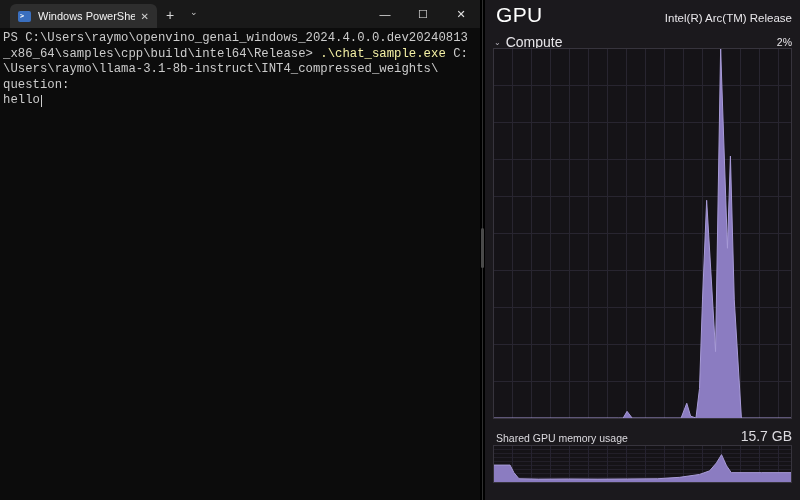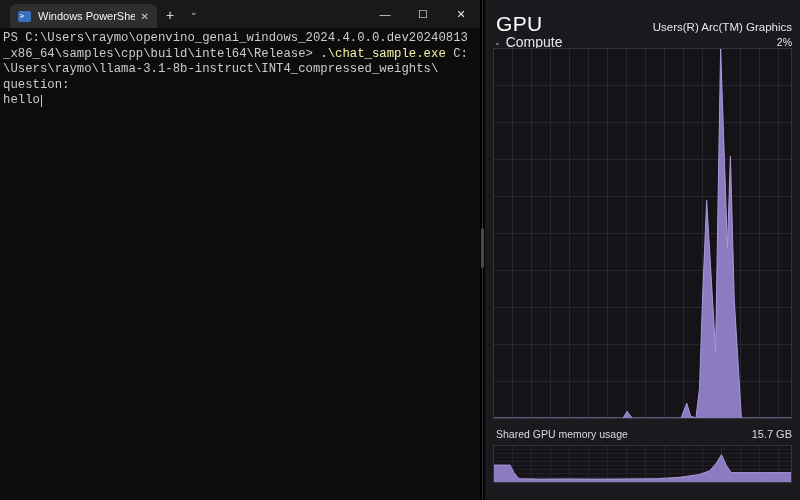--- a/index.html
+++ b/index.html
@@ -31,38 +31,38 @@
     font-size:12.3px;line-height:15.5px;color:#cccccc;white-space:pre-wrap;word-break:break-all;
   }
   .term-line{min-height:15.5px;}
   .seg-yellow{color:#f5f1a5;}
   .cursor{display:inline-block;width:1px;height:12px;background:#cccccc;vertical-align:text-bottom;margin-left:1px;}
   
   .divider{position:absolute;left:482px;top:0;width:1px;height:500px;background:#303030;}
   .divider-thumb{position:absolute;left:481px;top:228px;width:3px;height:40px;background:#4a4a4a;border-radius:2px;}
   
   .gpu-panel{position:absolute;left:485px;top:0;width:315px;height:500px;background:#1b191d;}
-  .gpu-header{position:absolute;left:11px;top:12px;right:8px;display:flex;align-items:baseline;justify-content:space-between;gap:20px;}
+  .gpu-header{position:absolute;left:11px;top:3px;right:8px;display:flex;align-items:baseline;justify-content:space-between;gap:20px;}
   .gpu-title{color:#ffffff;font-size:21px;font-weight:400;letter-spacing:0.3px;}
   .gpu-subtitle{color:#e8e6ea;font-size:11.5px;}
   .compute-row{position:absolute;left:9px;top:34px;right:8px;display:flex;align-items:center;}
   .compute-chevron{color:#b9b6bd;font-size:8px;margin-right:5px;}
   .compute-label{color:#e8e6ea;font-size:14px;}
   .compute-value{margin-left:auto;color:#e8e6ea;font-size:10.5px;}
   .chart{
     position:absolute;left:8px;top:48px;width:299px;height:371px;
     background:#151317;border:1px solid #37343d;box-sizing:border-box;
     background-image:
       repeating-linear-gradient(to right, transparent 0 18px, #282530 18px 19px),
       repeating-linear-gradient(to bottom, transparent 0 36px, #282530 36px 37px);
   }
   .chart svg,.memchart svg{position:absolute;left:0;top:0;width:100%;height:100%;}
   .mem-row{position:absolute;left:11px;top:428px;right:8px;display:flex;align-items:flex-end;}
   .mem-label{color:#dddbe0;font-size:10.5px;}
-  .mem-value{margin-left:auto;color:#dddbe0;font-size:11px;}
+  .mem-value{margin-left:auto;color:#dddbe0;font-size:14px;}
   .memchart{
     position:absolute;left:8px;top:445px;width:299px;height:38px;
     background:#151317;border:1px solid #37343d;box-sizing:border-box;
     background-image:
       repeating-linear-gradient(to right, transparent 0 18px, #262330 18px 19px),
       repeating-linear-gradient(to bottom, transparent 0 3px, #221f28 3px 4px);
   }
 </style>
 </head>
 <body>
@@ -84,21 +84,21 @@
   </div>
   <div class="term-body" id="term-body"><div class="term-line"><span>PS C:\Users\raymo\openvino_genai_windows_2024.4.0.0.dev20240813</span></div><div class="term-line"><span>_x86_64\samples\cpp\build\intel64\Release&gt; </span><span class="seg-yellow">.\chat_sample.exe</span><span> C:</span></div><div class="term-line"><span>\Users\raymo\llama-3.1-8b-instruct\INT4_compressed_weights\</span></div><div class="term-line"><span>question:</span></div><div class="term-line"><span>hello</span><span class="cursor"></span></div></div>
 </div>
 
 <div class="divider"></div>
 <div class="divider-thumb"></div>
 
 <div class="gpu-panel">
   <div class="gpu-header">
     <span class="gpu-title">GPU</span>
-    <span class="gpu-subtitle">Users(R) Arc(TM) Graphics</span>
+    <span class="gpu-subtitle">Intel(R) Arc(TM) Release</span>
   </div>
   <div class="compute-row">
     <span class="compute-chevron">⌄</span>
     <span class="compute-label">Compute</span>
     <span class="compute-value">2%</span>
   </div>
   <div class="chart" id="compute-chart">
       <svg viewBox="0 0 100 100" preserveAspectRatio="none">
         <polygon points="0,100 0,100 42,100 43.5,100 44.8,98.2 46.5,100 63,100 64.9,96 66.2,99.5 68,100 69.2,92 70.2,68 71.6,41 74.6,82 76.3,0 78.6,54 79.6,29 80.9,68 83.3,100 100,100 100,100" fill="#8b7cc1"></polygon>
         <polyline points="0,100 42,100 43.5,100 44.8,98.2 46.5,100 63,100 64.9,96 66.2,99.5 68,100 69.2,92 70.2,68 71.6,41 74.6,82 76.3,0 78.6,54 79.6,29 80.9,68 83.3,100 100,100" fill="none" stroke="#a89bd8" stroke-width="1" vector-effect="non-scaling-stroke"></polyline>

